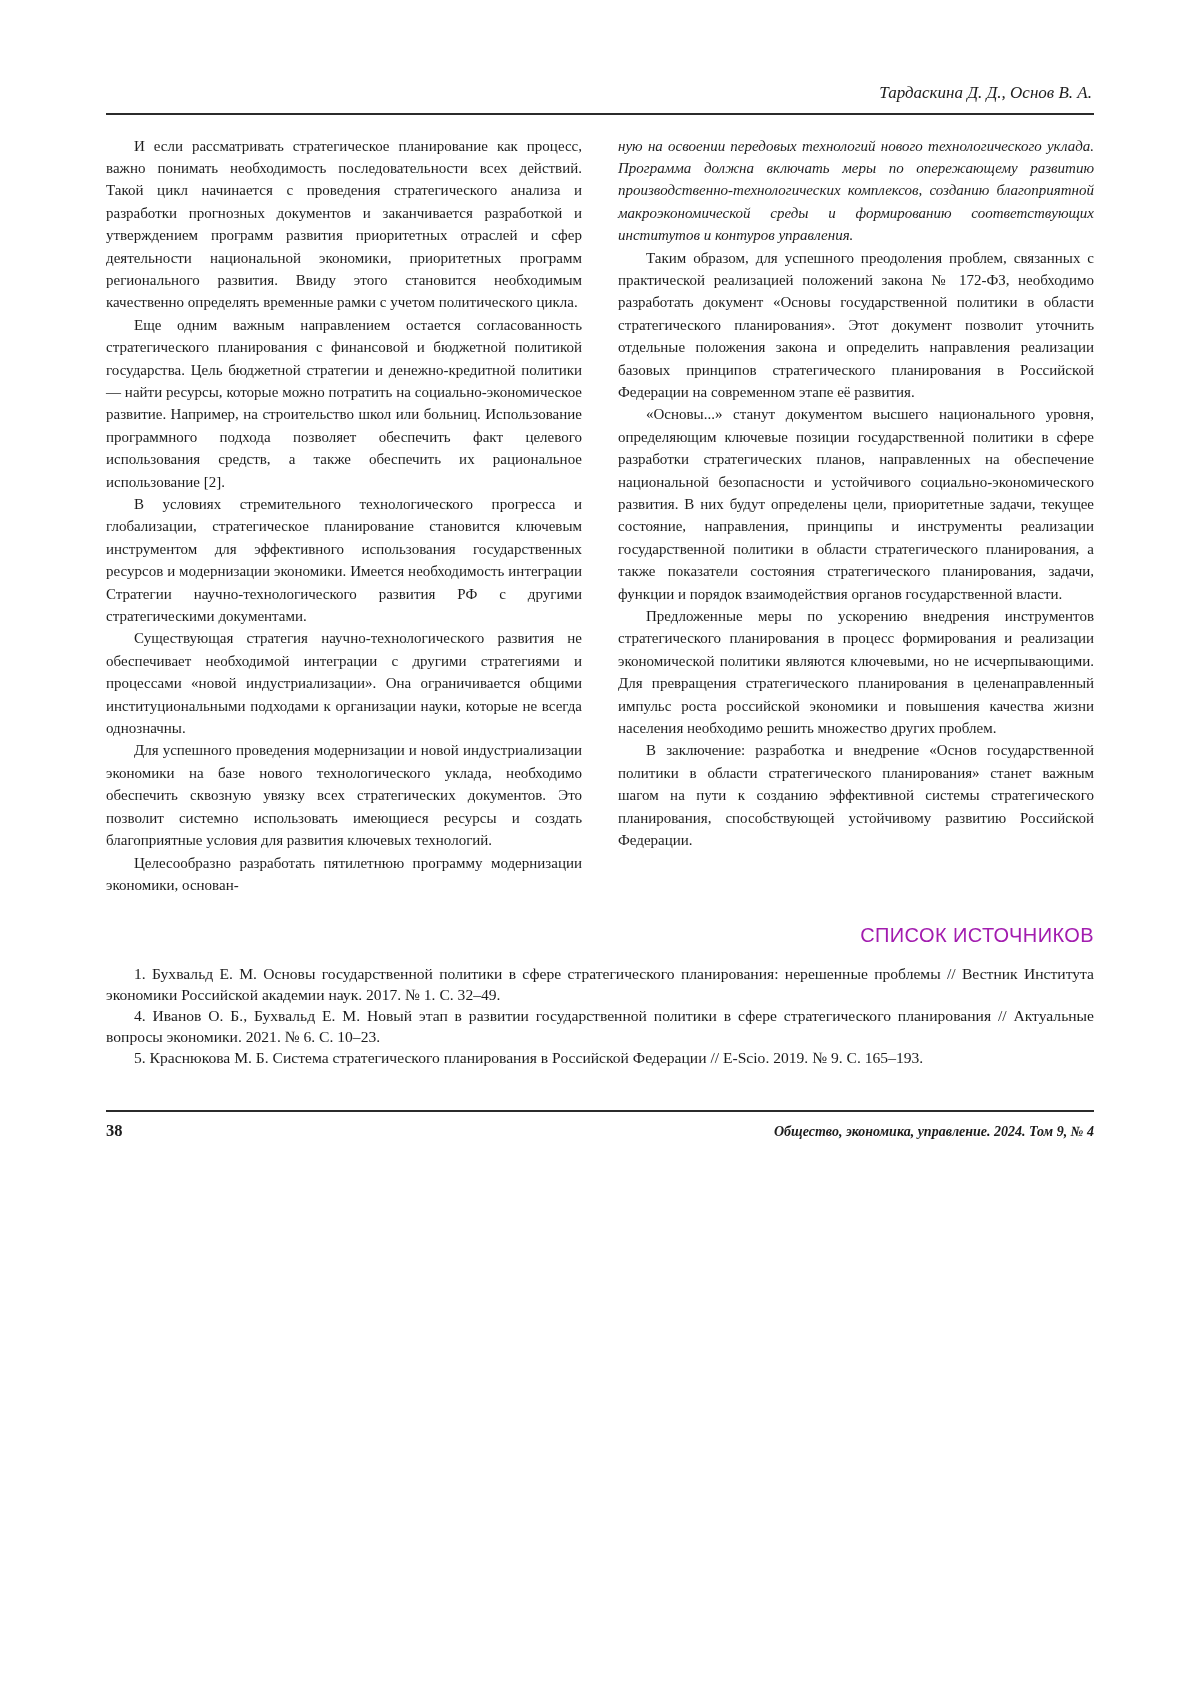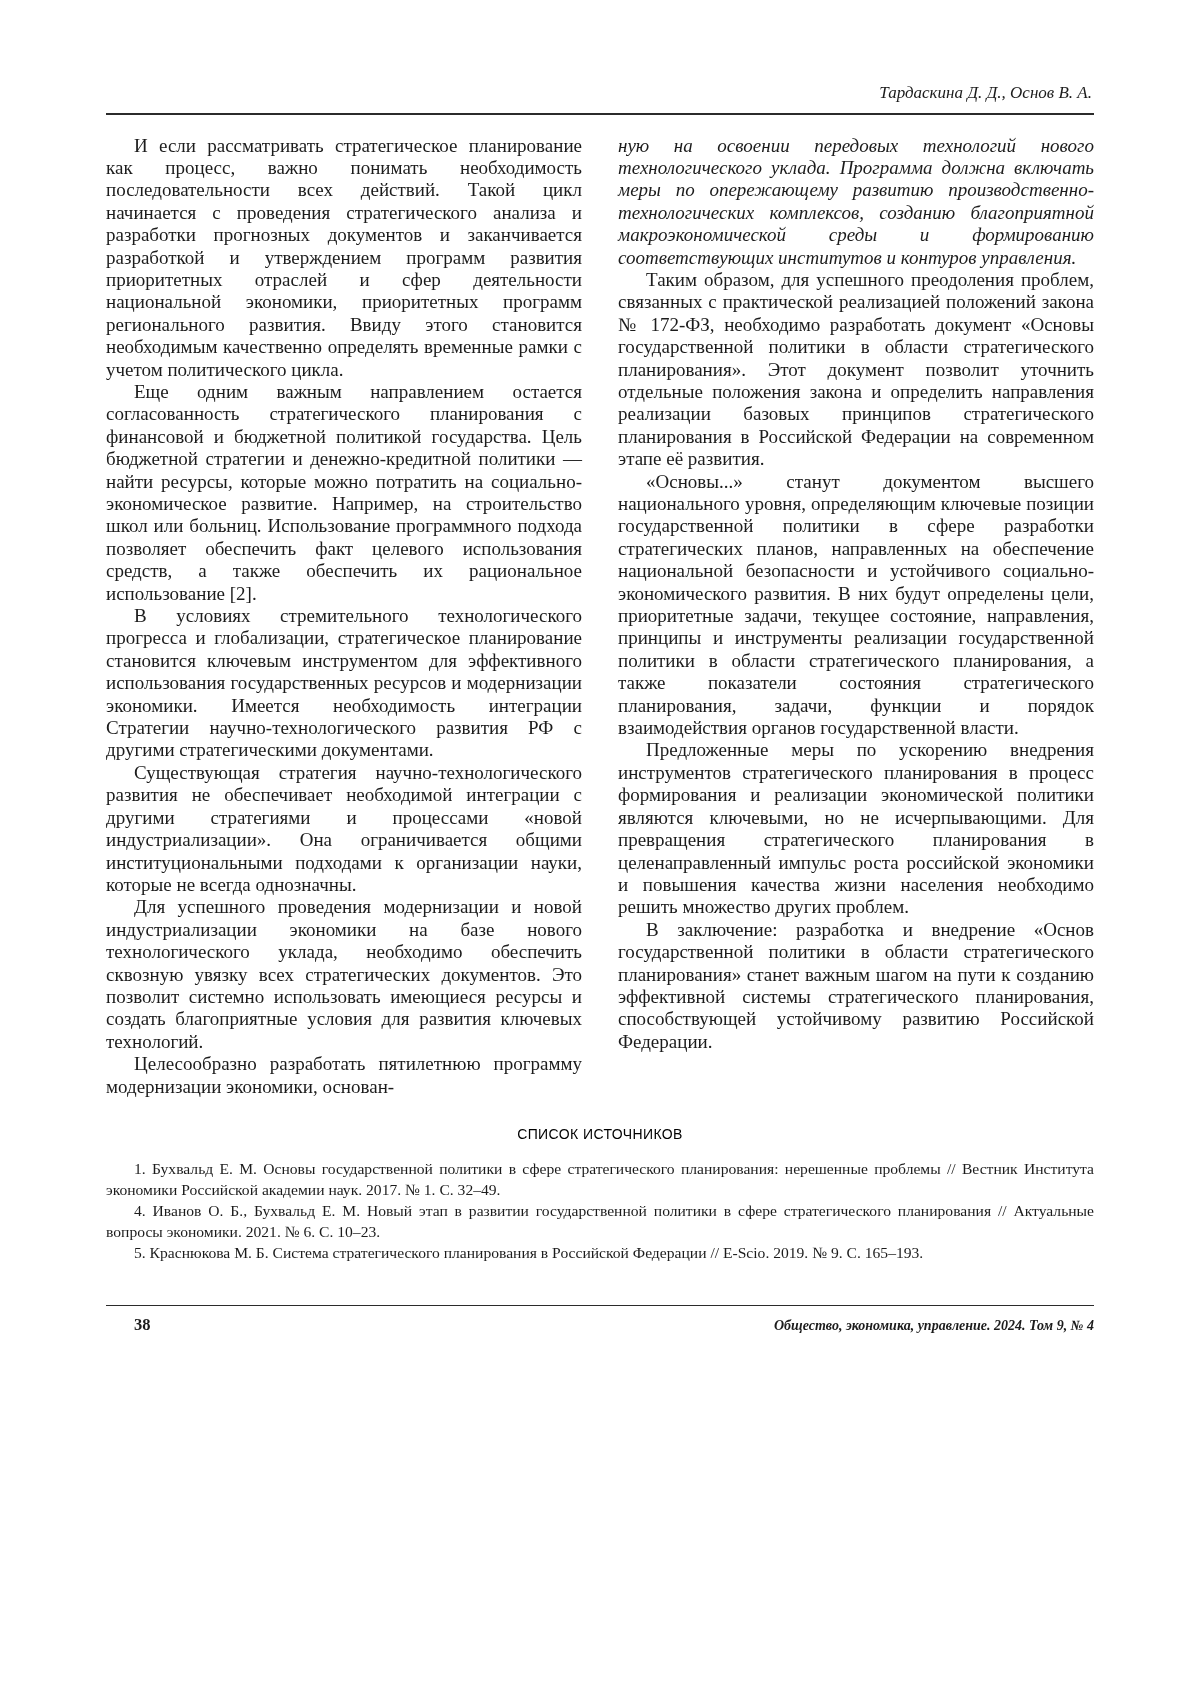--- a/index.html
+++ b/index.html
@@ -29,59 +29,58 @@
   }
   .rule {
     height: 1.5px;
     background: #2b2b2b;
     width: 100%;
   }
   
   .body-columns {
     display: flex;
     gap: 36px;
-    font-size: 19px;
+    font-size: 15px;
     line-height: 22.4px;
     text-align: justify;
     hyphens: auto;
     -webkit-hyphens: auto;
   }
   .column { flex: 1; min-width: 0; }
   .para {
     margin: 0;
     text-indent: 28px;
   }
   .para.no-indent { text-indent: 0; font-style: italic; }
   
   .references-heading {
     font-family: "Liberation Sans", sans-serif;
     font-weight: 400;
-    font-size: 14px;
+    font-size: 20px;
     letter-spacing: 0.4px;
-    text-align: center;
+    text-align: right;
     margin: 28px 0 16px 0;
-    color: #000000;
+    color: #a21caf;
   }
   .reference {
     margin: 0;
     font-size: 15.6px;
     line-height: 21px;
     text-align: justify;
     text-indent: 28px;
     hyphens: auto;
     -webkit-hyphens: auto;
   }
   
   .page-footer { margin-top: 42px; }
   .footer-row {
     display: flex;
     justify-content: space-between;
     align-items: baseline;
     padding-top: 9px;
-    margin-left: 28px;
   }
   .footer-page-number {
     font-weight: 700;
     font-size: 16.5px;
   }
   .footer-journal-info {
     font-weight: 700;
     font-style: italic;
     font-size: 14px;
   }

